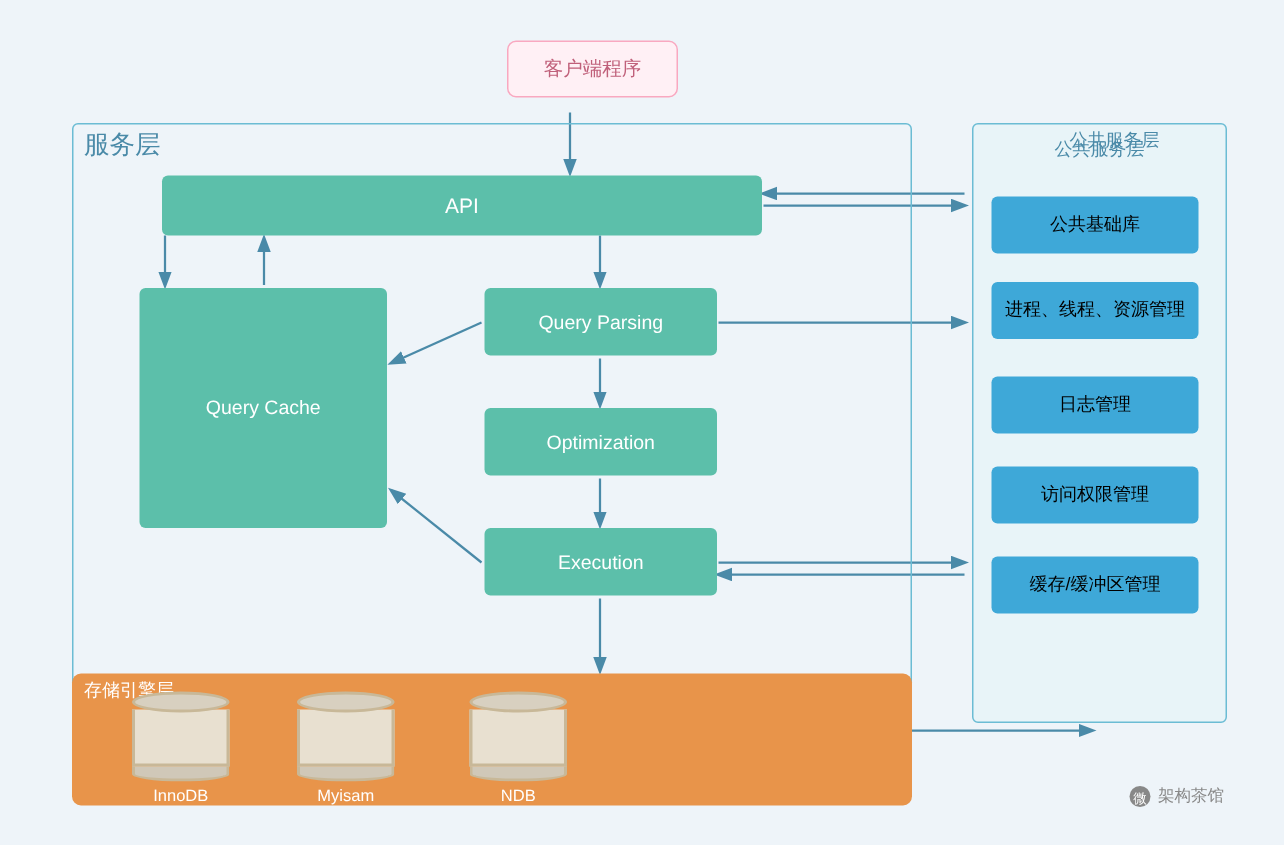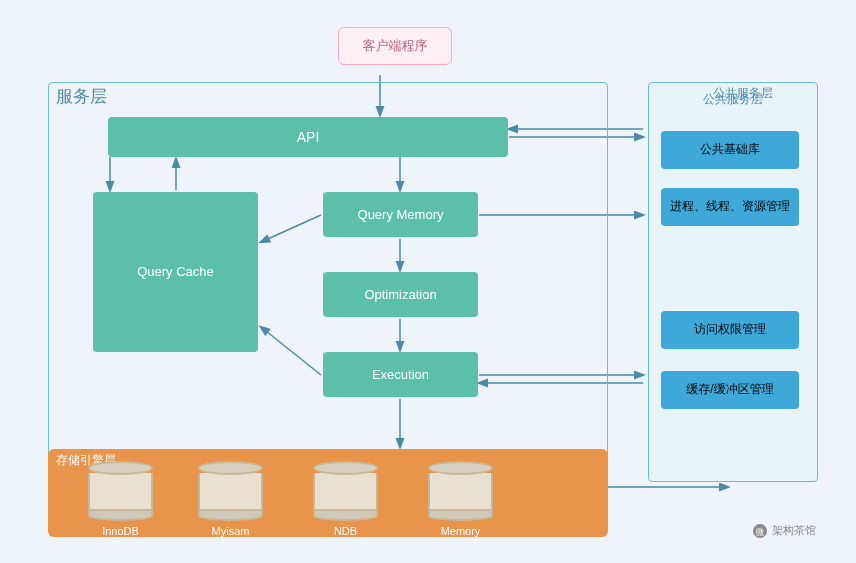--- a/index.html
+++ b/index.html
@@ -328,21 +328,21 @@
 
     <div class="api-box">
       <span>API</span>
     </div>
 
     <div class="query-cache-box">
       <span>Query Cache</span>
     </div>
 
     <div class="query-parsing-box">
-      <span>Query Memory</span>
+      <span>Query Parsing</span>
     </div>
 
     <div class="optimization-box">
       <span>Optimization</span>
     </div>
 
     <div class="execution-box">
       <span>Execution</span>
     </div>
 
@@ -359,37 +359,34 @@
         <div class="cylinder-body"></div>
         <div class="cylinder-bottom-cap"></div>
         <div class="cylinder-label">Myisam</div>
       </div>
       <div class="db-cylinder" style="left:265px; top:12px;">
         <div class="cylinder-top"></div>
         <div class="cylinder-body"></div>
         <div class="cylinder-bottom-cap"></div>
         <div class="cylinder-label">NDB</div>
       </div>
-      <div class="db-cylinder" style="left:380px; top:12px;">
-        <div class="cylinder-top"></div>
-        <div class="cylinder-body"></div>
-        <div class="cylinder-bottom-cap"></div>
-        <div class="cylinder-label">Memory</div>
-      </div>
     </div>
     <div class="storage-layer-label">存储引擎层</div>
 
     <div class="public-layer">
       <div style="text-align:center; padding: 8px 0 10px; color:#4a8aa8; font-size:12px;">公共服务层</div>
 
       <div class="pub-btn" style="top: 48px;">
         <span>公共基础库</span>
       </div>
       <div class="pub-btn" style="top: 105px; line-height:1.4;margin-left:28px;">
         <span>进程、线程、资源管理</span>
+      </div>
+      <div class="pub-btn" style="top: 168px;">
+        <span>日志管理</span>
       </div>
       <div class="pub-btn" style="top: 228px;">
         <span>访问权限管理</span>
       </div>
       <div class="pub-btn" style="top: 288px;">
         <span>缓存/缓冲区管理</span>
       </div>
     </div>
     <div class="public-layer-label">公共服务层</div>
 

